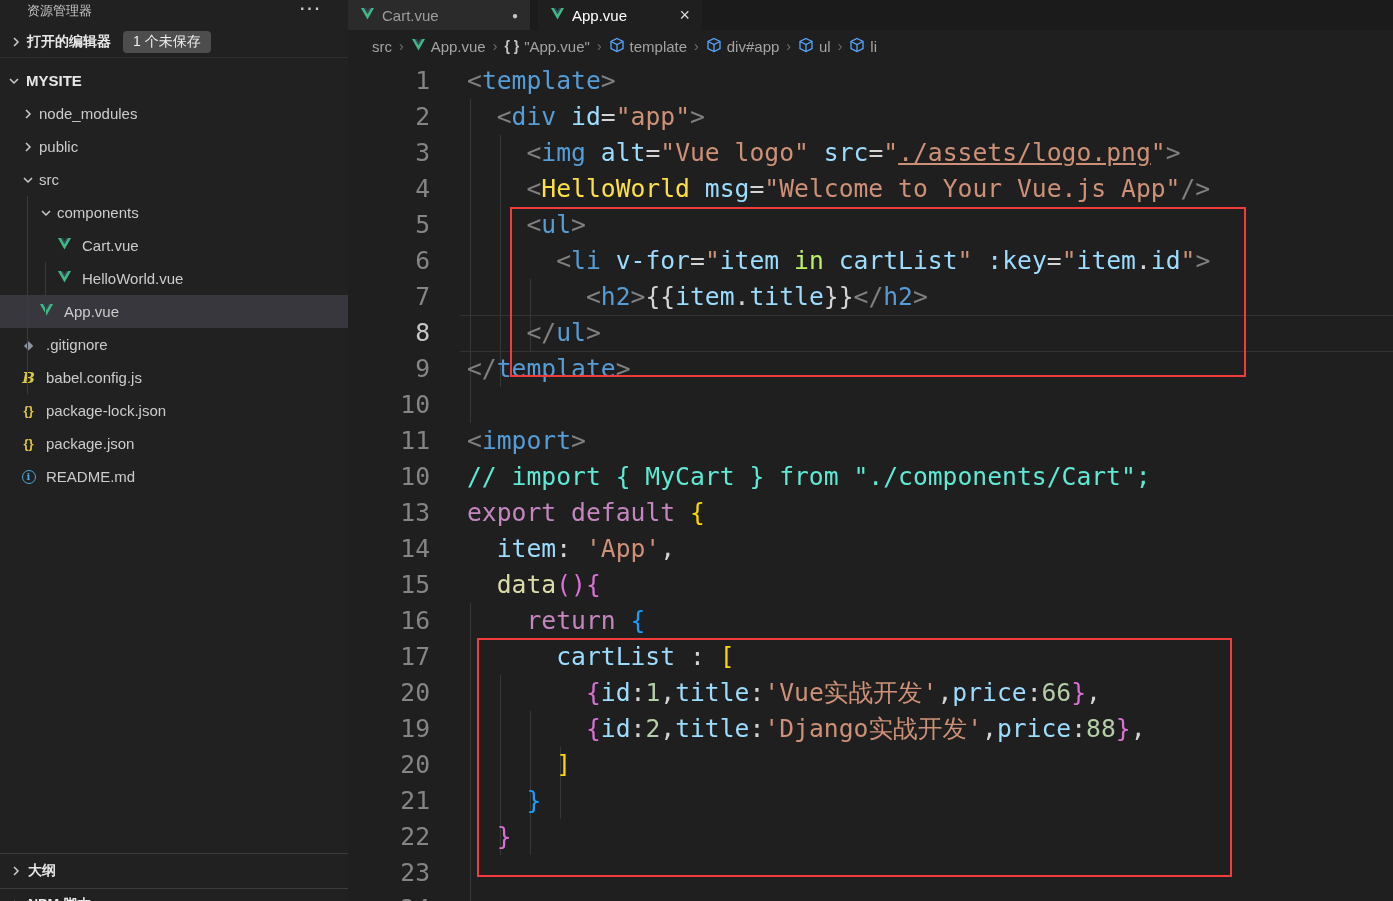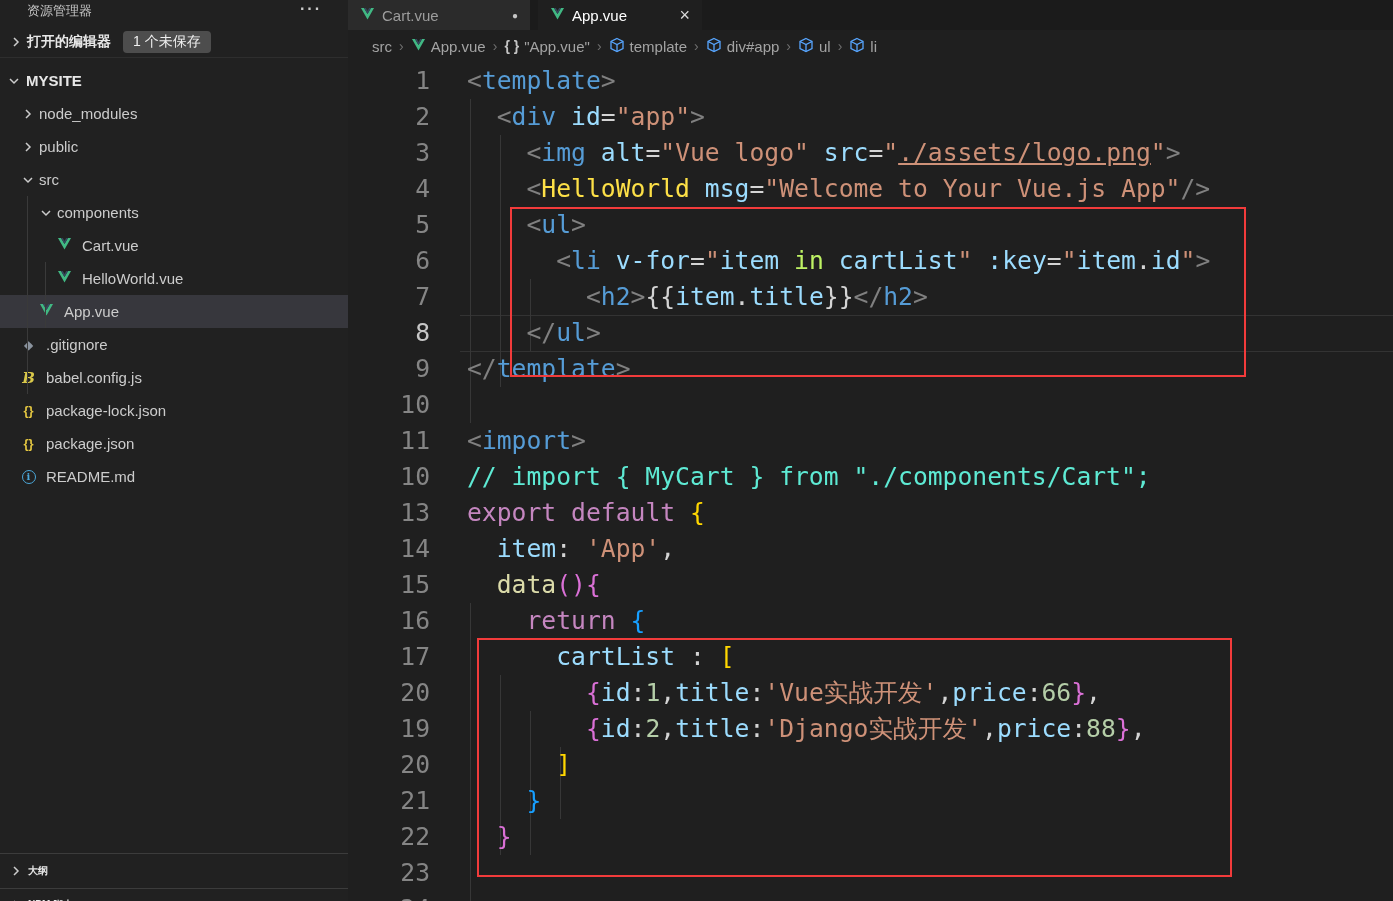--- a/index.html
+++ b/index.html
@@ -26,21 +26,21 @@
   .tree-row .lbl { margin-left:3px; white-space:nowrap; }
   .tree-guide { position:absolute; width:1px; background:#3a3a3a; z-index:2; }
   .chev svg { display:block; }
   .chev.exp svg { transform:rotate(90deg); }
   .icon-js { font-size:11px; font-weight:bold; color:#e8d44d; }
   .icon-json { font-size:13px; font-weight:bold; color:#e2c541; }
   .icon-babel { font-size:15px; font-weight:bold; font-style:italic; font-family:"DejaVu Serif", serif; color:#d9c84a; }
   .icon-git { font-size:12px; color:#8a939e; }
   .icon-info { width:14px; height:14px; border:1.4px solid #4ba8da; border-radius:50%; color:#4ba8da; font-size:10px; font-weight:bold; display:inline-flex; align-items:center; justify-content:center; font-family:"DejaVu Serif", serif; }
   .sb-bottom-outline { position:absolute; top:853px; left:0; width:100%; height:35px; border-top:1px solid #3c3c3c; display:flex; align-items:center; cursor:pointer; }
-  .sb-bottom-outline .lbl, .sb-bottom-npm .lbl { font-size:10px; font-weight:bold; color:#e7e7e7; margin-left:4px; }
+  .sb-bottom-outline .lbl, .sb-bottom-npm .lbl { font-size:14px; font-weight:bold; color:#e7e7e7; margin-left:4px; }
   .sb-bottom-outline .chev, .sb-bottom-npm .chev { margin-left:8px; }
   .sb-bottom-npm { position:absolute; top:888px; left:0; width:100%; height:33px; border-top:1px solid #3c3c3c; display:flex; align-items:center; cursor:pointer; }
 
   
   .editor { position:absolute; left:348px; top:0; right:0; height:100%; background:#1f1f1f; }
   .tabbar { position:absolute; top:0; left:0; right:0; height:30px; background:#1b1b1b; display:flex; }
   .tab { height:30px; display:flex; align-items:center; padding:0 12px; gap:7px; font-size:15px; cursor:pointer; }
   .tab.inactive { background:#2b2b2b; color:#9d9d9d; width:182px; }
   .tab.active { background:#1f1f1f; color:#ffffff; width:164px; margin-left:8px; }
   .tab .dot { margin-left:auto; font-size:10px; color:#c5c5c5; }

